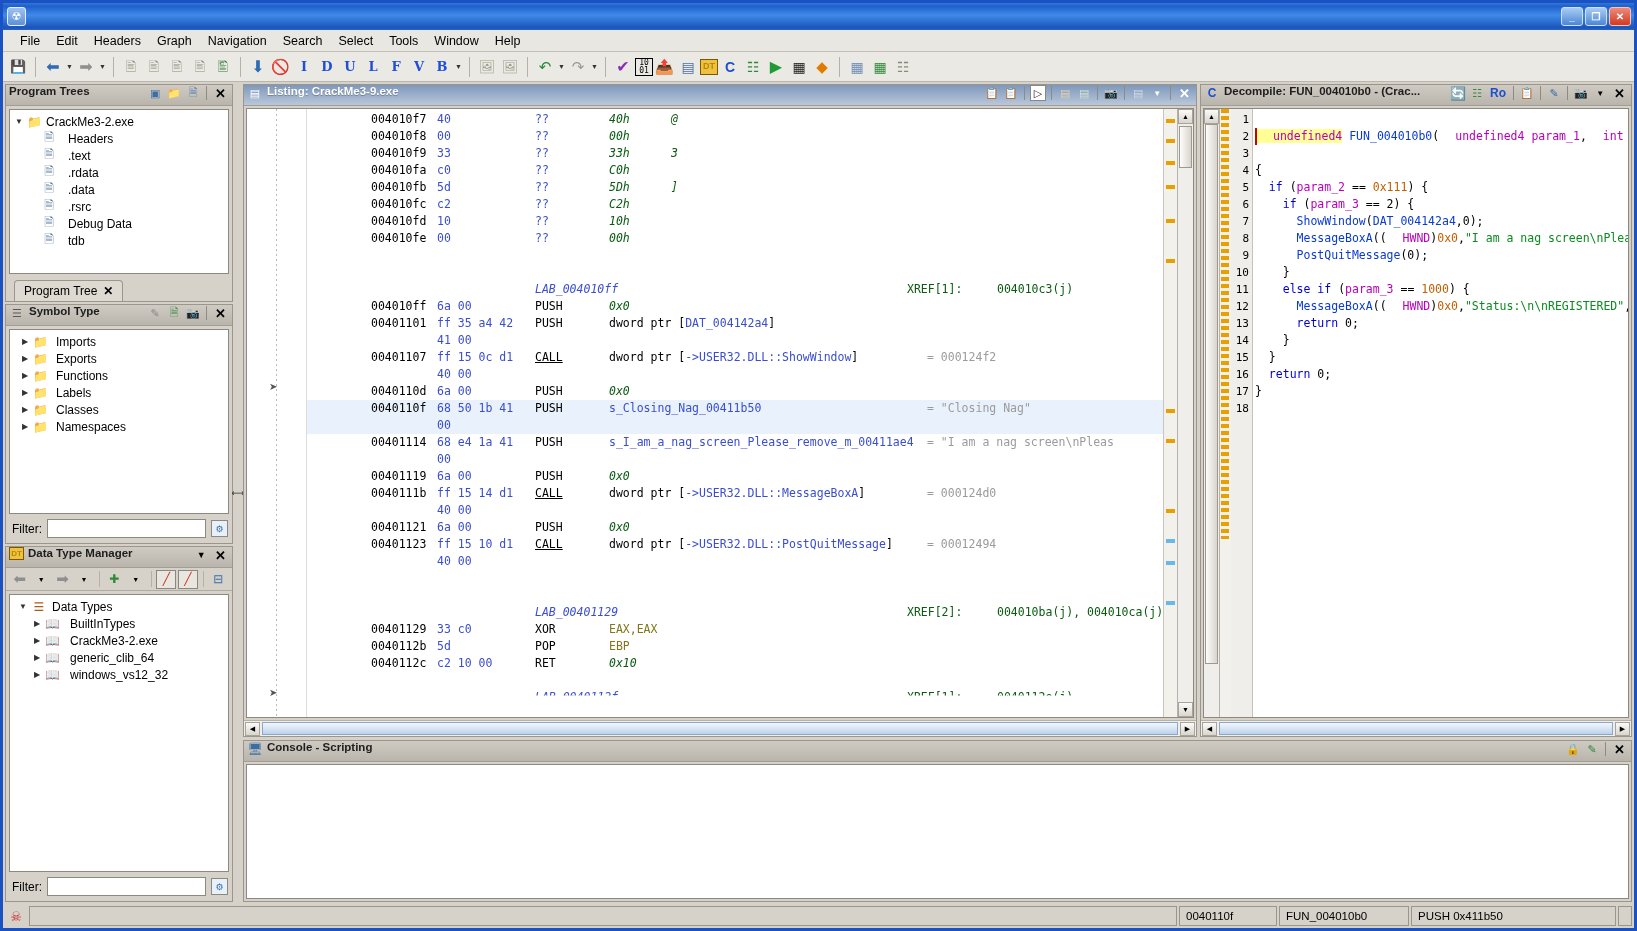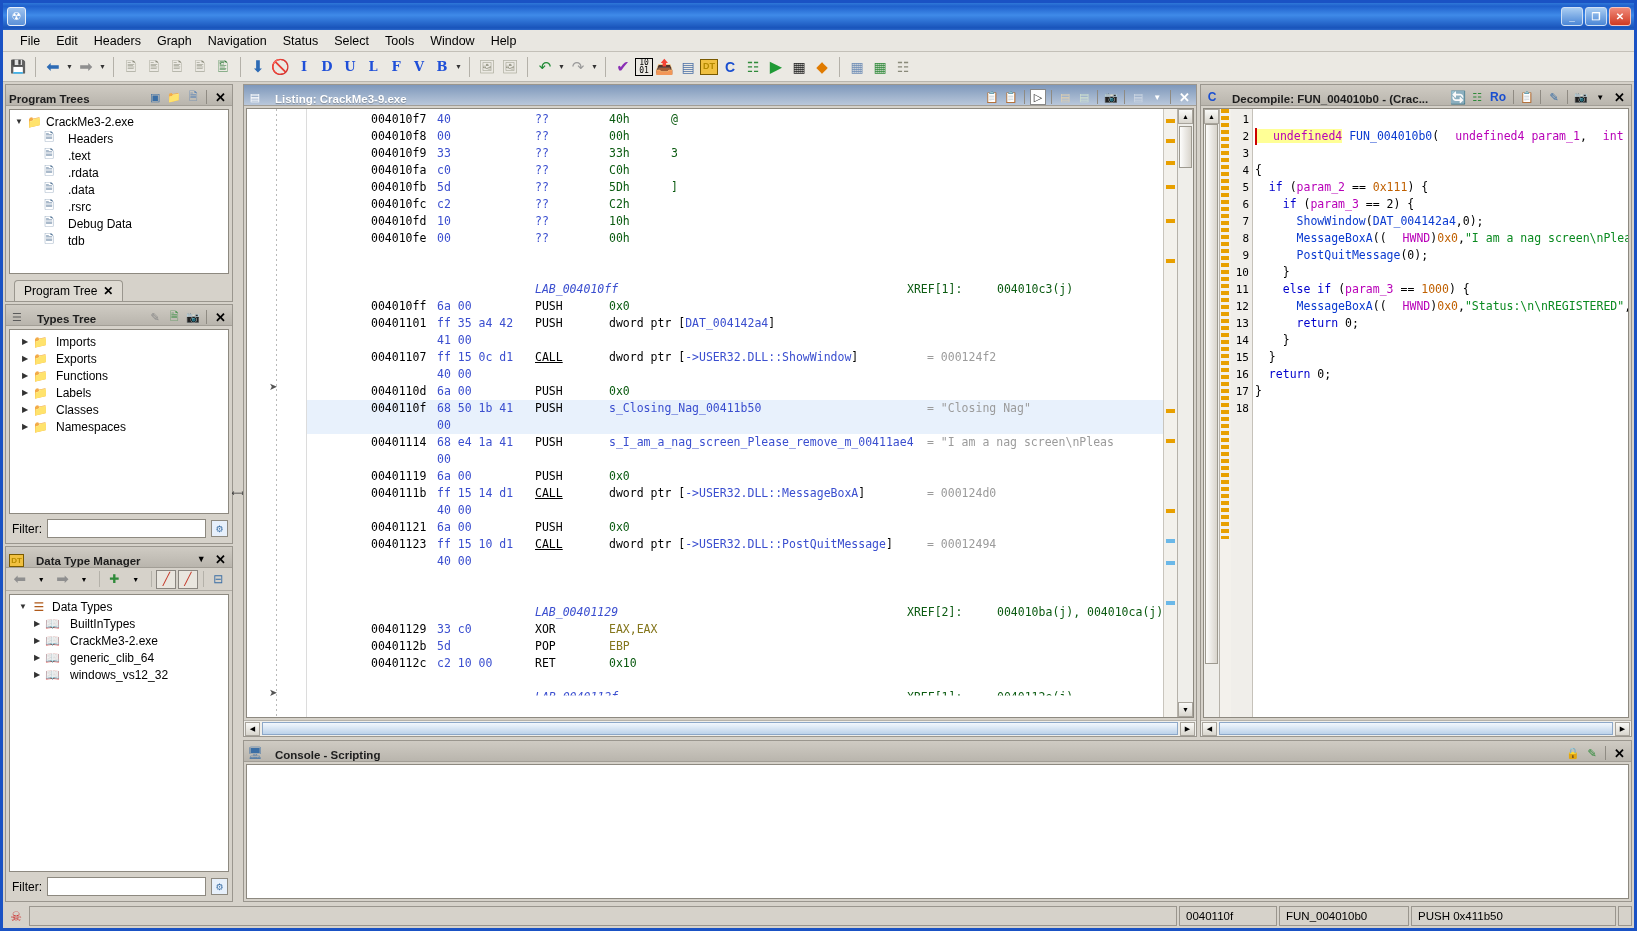--- a/index.html
+++ b/index.html
@@ -79,24 +79,24 @@
 
   
   .body { flex: 1; display: flex; min-height: 0; padding: 2px; gap: 2px; }
 
   .leftcol { width: 228px; display: flex; flex-direction: column; gap: 2px; flex: none; }
   .rightcol { flex: 1; display: flex; flex-direction: column; gap: 3px; min-width: 0; }
 
   
   .panel { background: #d6d2ca; border: 1px solid #9a968e; display: flex; flex-direction: column; min-height:0;}
   .panel-head {
-    height: 21px; display: flex; align-items: flex-end;
+    height: 21px; display: flex; align-items: flex-start;
     background: linear-gradient(to bottom,#cfcbc3,#b9b5ad);
     border-bottom: 1px solid #a29e96;
-    padding: 0 3px; gap: 12px; flex: none;
+    padding: 0 3px; gap: 4px; flex: none;
   }
   .panel-head.active {
     background: linear-gradient(to bottom,#7e98bb,#b9c7da);
     color: #fff;
   }
   .panel-title { font-size: 11.5px; font-weight: bold; color: #1d1d1d; white-space: nowrap; overflow: hidden;}
   .panel-head.active .panel-title { color: #fff; text-shadow: 0 1px 1px rgba(0,0,0,.3); }
   .head-icons { margin-left: auto; display: flex; align-items: center; gap: 3px; }
   .hicon { width: 16px; height: 16px; display:flex;align-items:center;justify-content:center;font-size:11px; }
   .hsep { width:1px;height:14px;background:#8f8b83;margin:0 2px; }
@@ -143,21 +143,21 @@
     flex: 1; overflow: hidden; position: relative;
     font-family: "DejaVu Sans Mono", monospace; font-size: 11.5px;
     line-height: 17px; padding-top: 2px; white-space: pre;
   }
   .crow { height: 17px; position: relative; }
   .crow.sel { background: #e8f1fc; }
   .c-addr { position: absolute; color: #000; }
   .c-bytes { position: absolute; color: #3a4ecf; }
   .c-mnem { position: absolute; color: #000; }
   .c-mnem.call { color: #000; text-decoration: underline; }
-  .c-op { position: absolute; color: #0a5a10; }
+  .c-op { position: absolute; color: #0a5a10; font-style: italic; }
   .c-sym { position: absolute; color: #3a4ecf; }
   .c-label { position: absolute; color: #3a4ecf; font-style: italic; }
   .c-xref { position: absolute; color: #0a5a10; }
   .c-cmt { position: absolute; color: #9b9b9b; }
   .c-reg { position: absolute; color: #84761c; }
   .c-plain { position: absolute; color: #000; }
 
   .vscroll { width: 16px; flex: none; background: #efeeea; border-left: 1px solid #b6b2aa;
              display: flex; flex-direction: column; position: relative;}
   .vs-btn { height: 15px; display:flex;align-items:center;justify-content:center;font-size:7px;
@@ -218,21 +218,21 @@
       <div class="tb-btn close">✕</div>
     </div>
   </div>
 
   <div class="menubar">
     <div class="menu-item">File</div>
     <div class="menu-item">Edit</div>
     <div class="menu-item">Headers</div>
     <div class="menu-item">Graph</div>
     <div class="menu-item">Navigation</div>
-    <div class="menu-item">Status</div>
+    <div class="menu-item">Search</div>
     <div class="menu-item">Select</div>
     <div class="menu-item">Tools</div>
     <div class="menu-item">Window</div>
     <div class="menu-item">Help</div>
   </div>
 
   <div class="toolbar">
     <div class="ticon" style="color:#3a6ea5">💾</div>
     <div class="tbsep"></div>
     <div class="ticon" style="color:#2d6bb5;font-size:16px">⬅</div>
@@ -335,21 +335,21 @@
           <div class="tab">
             <span>Program Tree</span>
             <span style="font-weight:bold">✕</span>
           </div>
         </div>
       </div>
 
       <div class="panel" style="height:240px">
         <div class="panel-head">
           <span class="hicon" style="color:#5a5a5a">☰</span>
-          <span class="panel-title">Types Tree</span>
+          <span class="panel-title">Symbol Type</span>
           <span class="head-icons">
             <span class="hicon" style="color:#8a8a8a">✎</span>
             <span class="hicon" style="color:#2f8a3a">🗎</span>
             <span class="hicon" style="color:#4a4a4a">📷</span>
             <span class="hsep"></span>
             <span class="xbtn">✕</span>
           </span>
         </div>
         <div class="tree">
           <div class="trow" style="padding-left:6px">

